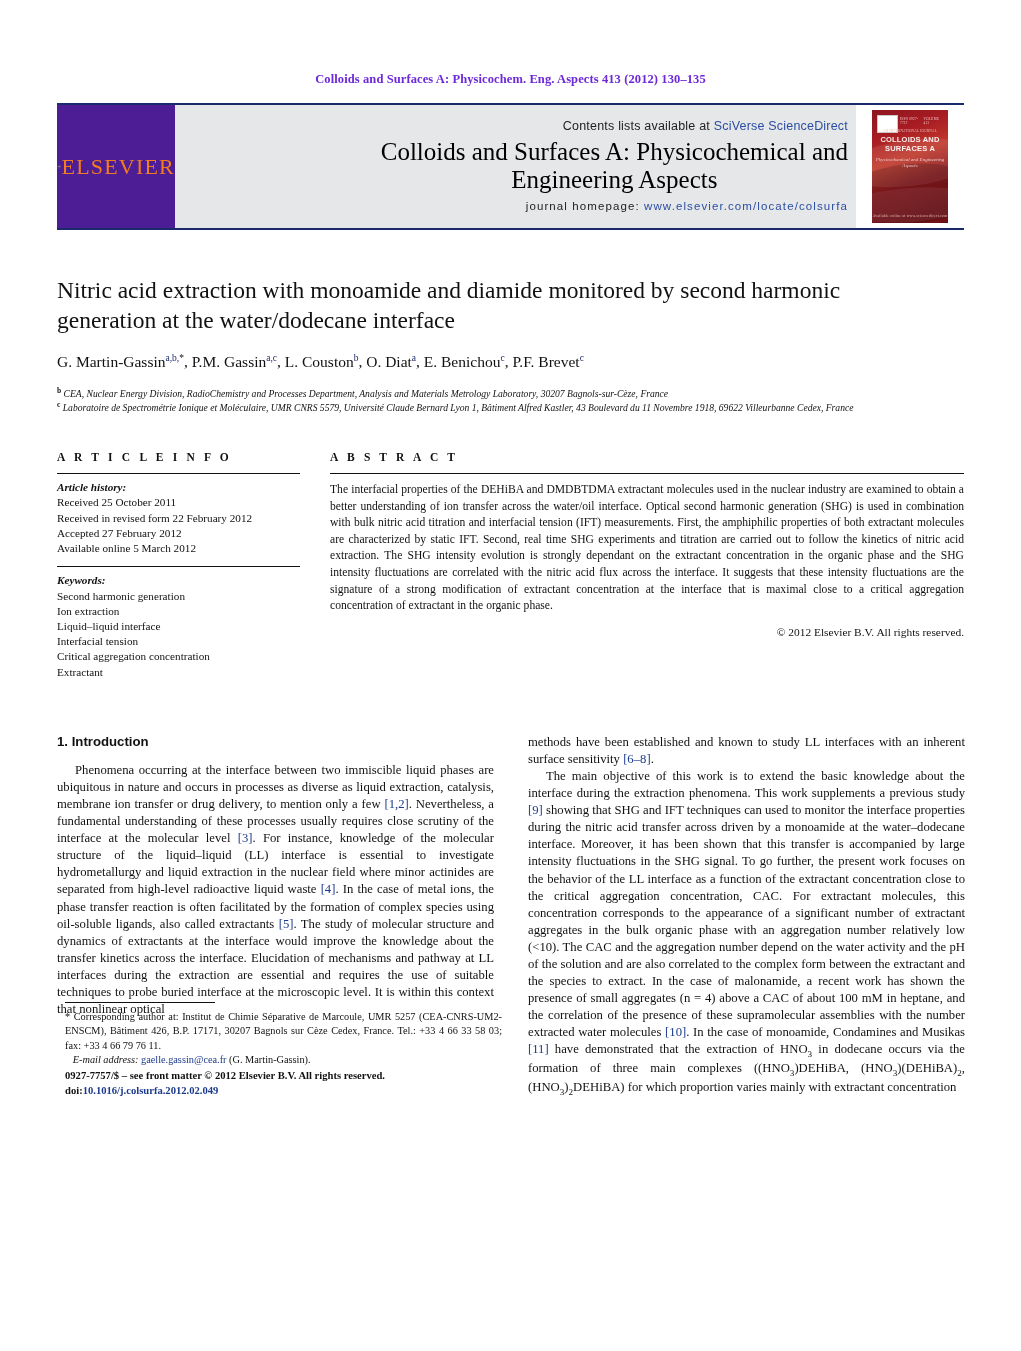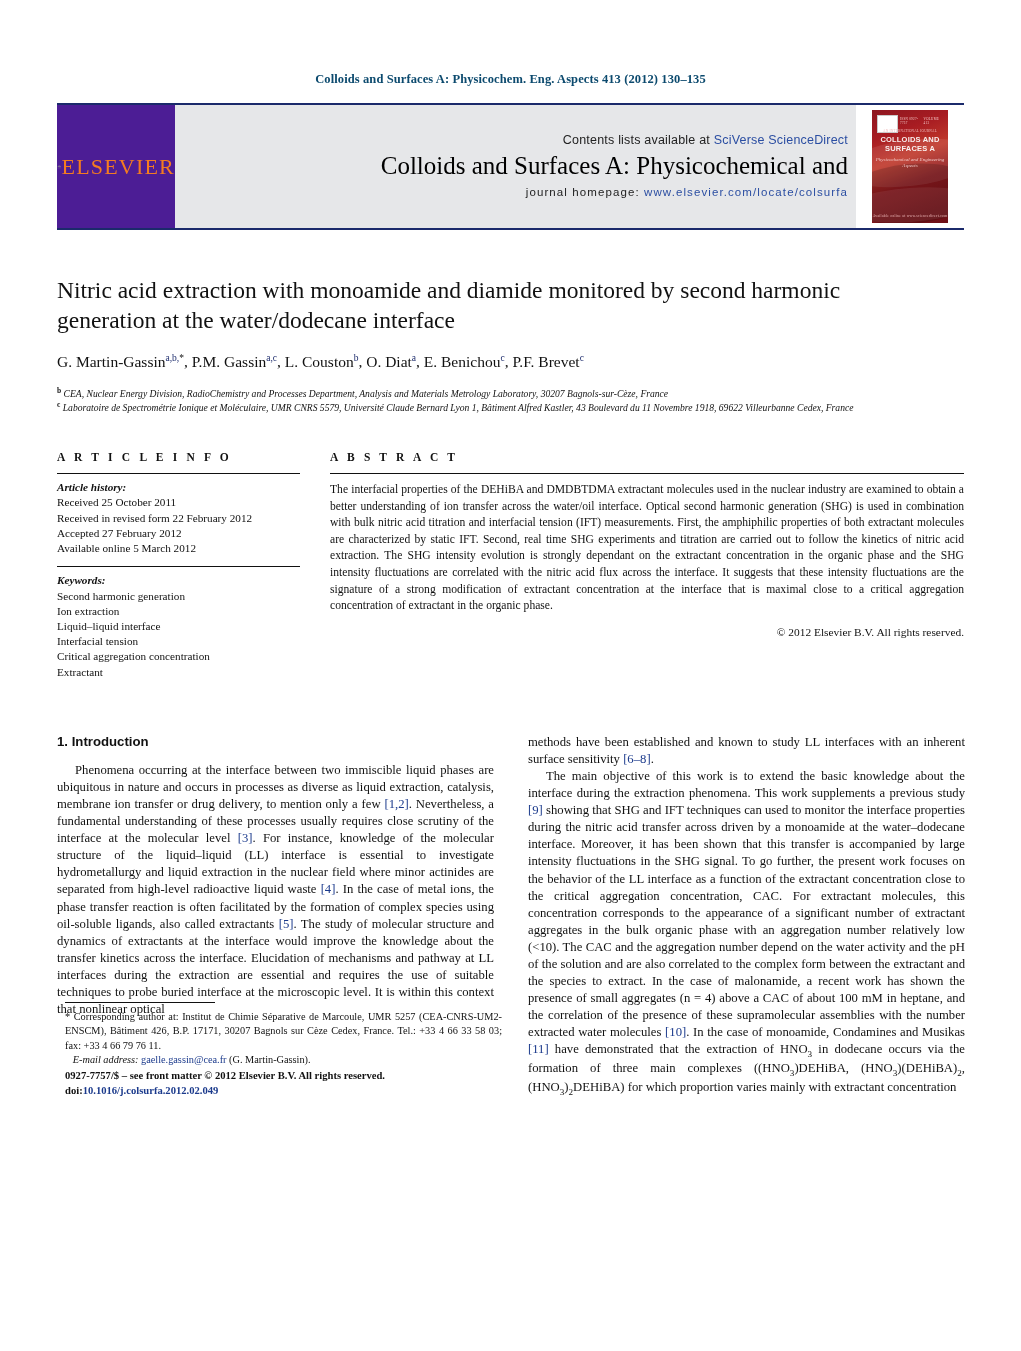--- a/index.html
+++ b/index.html
@@ -22,21 +22,21 @@
     box-sizing: border-box;
     padding: 0 57px;
   }
 
   
   .running-head {
     text-align: center;
     font-family: "Liberation Serif", serif;
     font-weight: bold;
     font-size: 12.5px;
-    color: #0c4a6e;
+    color: #6d28d9;
     padding-top: 72px;
     letter-spacing: .1px;
   }
 
   
   .masthead {
     margin-top: 16px;
     border-top: 2.2px solid #1b2a6b;
     border-bottom: 2.2px solid #1b2a6b;
     height: 123px;
@@ -301,20 +301,21 @@
       </svg>
       <div class="elsevier-word">ELSEVIER</div>
     </div>
 
     <div class="masthead-center">
       <div class="contents-line">
         <span>Contents lists available at </span><span class="sd-link">SciVerse ScienceDirect</span>
       </div>
       <div class="journal-title">
         <span>Colloids and Surfaces A: Physicochemical and</span><br>
+        <span>Engineering Aspects</span>
       </div>
       <div class="homepage-line">
         <span>journal homepage:</span>
         <span class="hp-url">www.elsevier.com/locate/colsurfa</span>
       </div>
     </div>
 
     <div class="masthead-cover">
       <div class="cover-art">
         <div class="swoosh sw1"></div>

